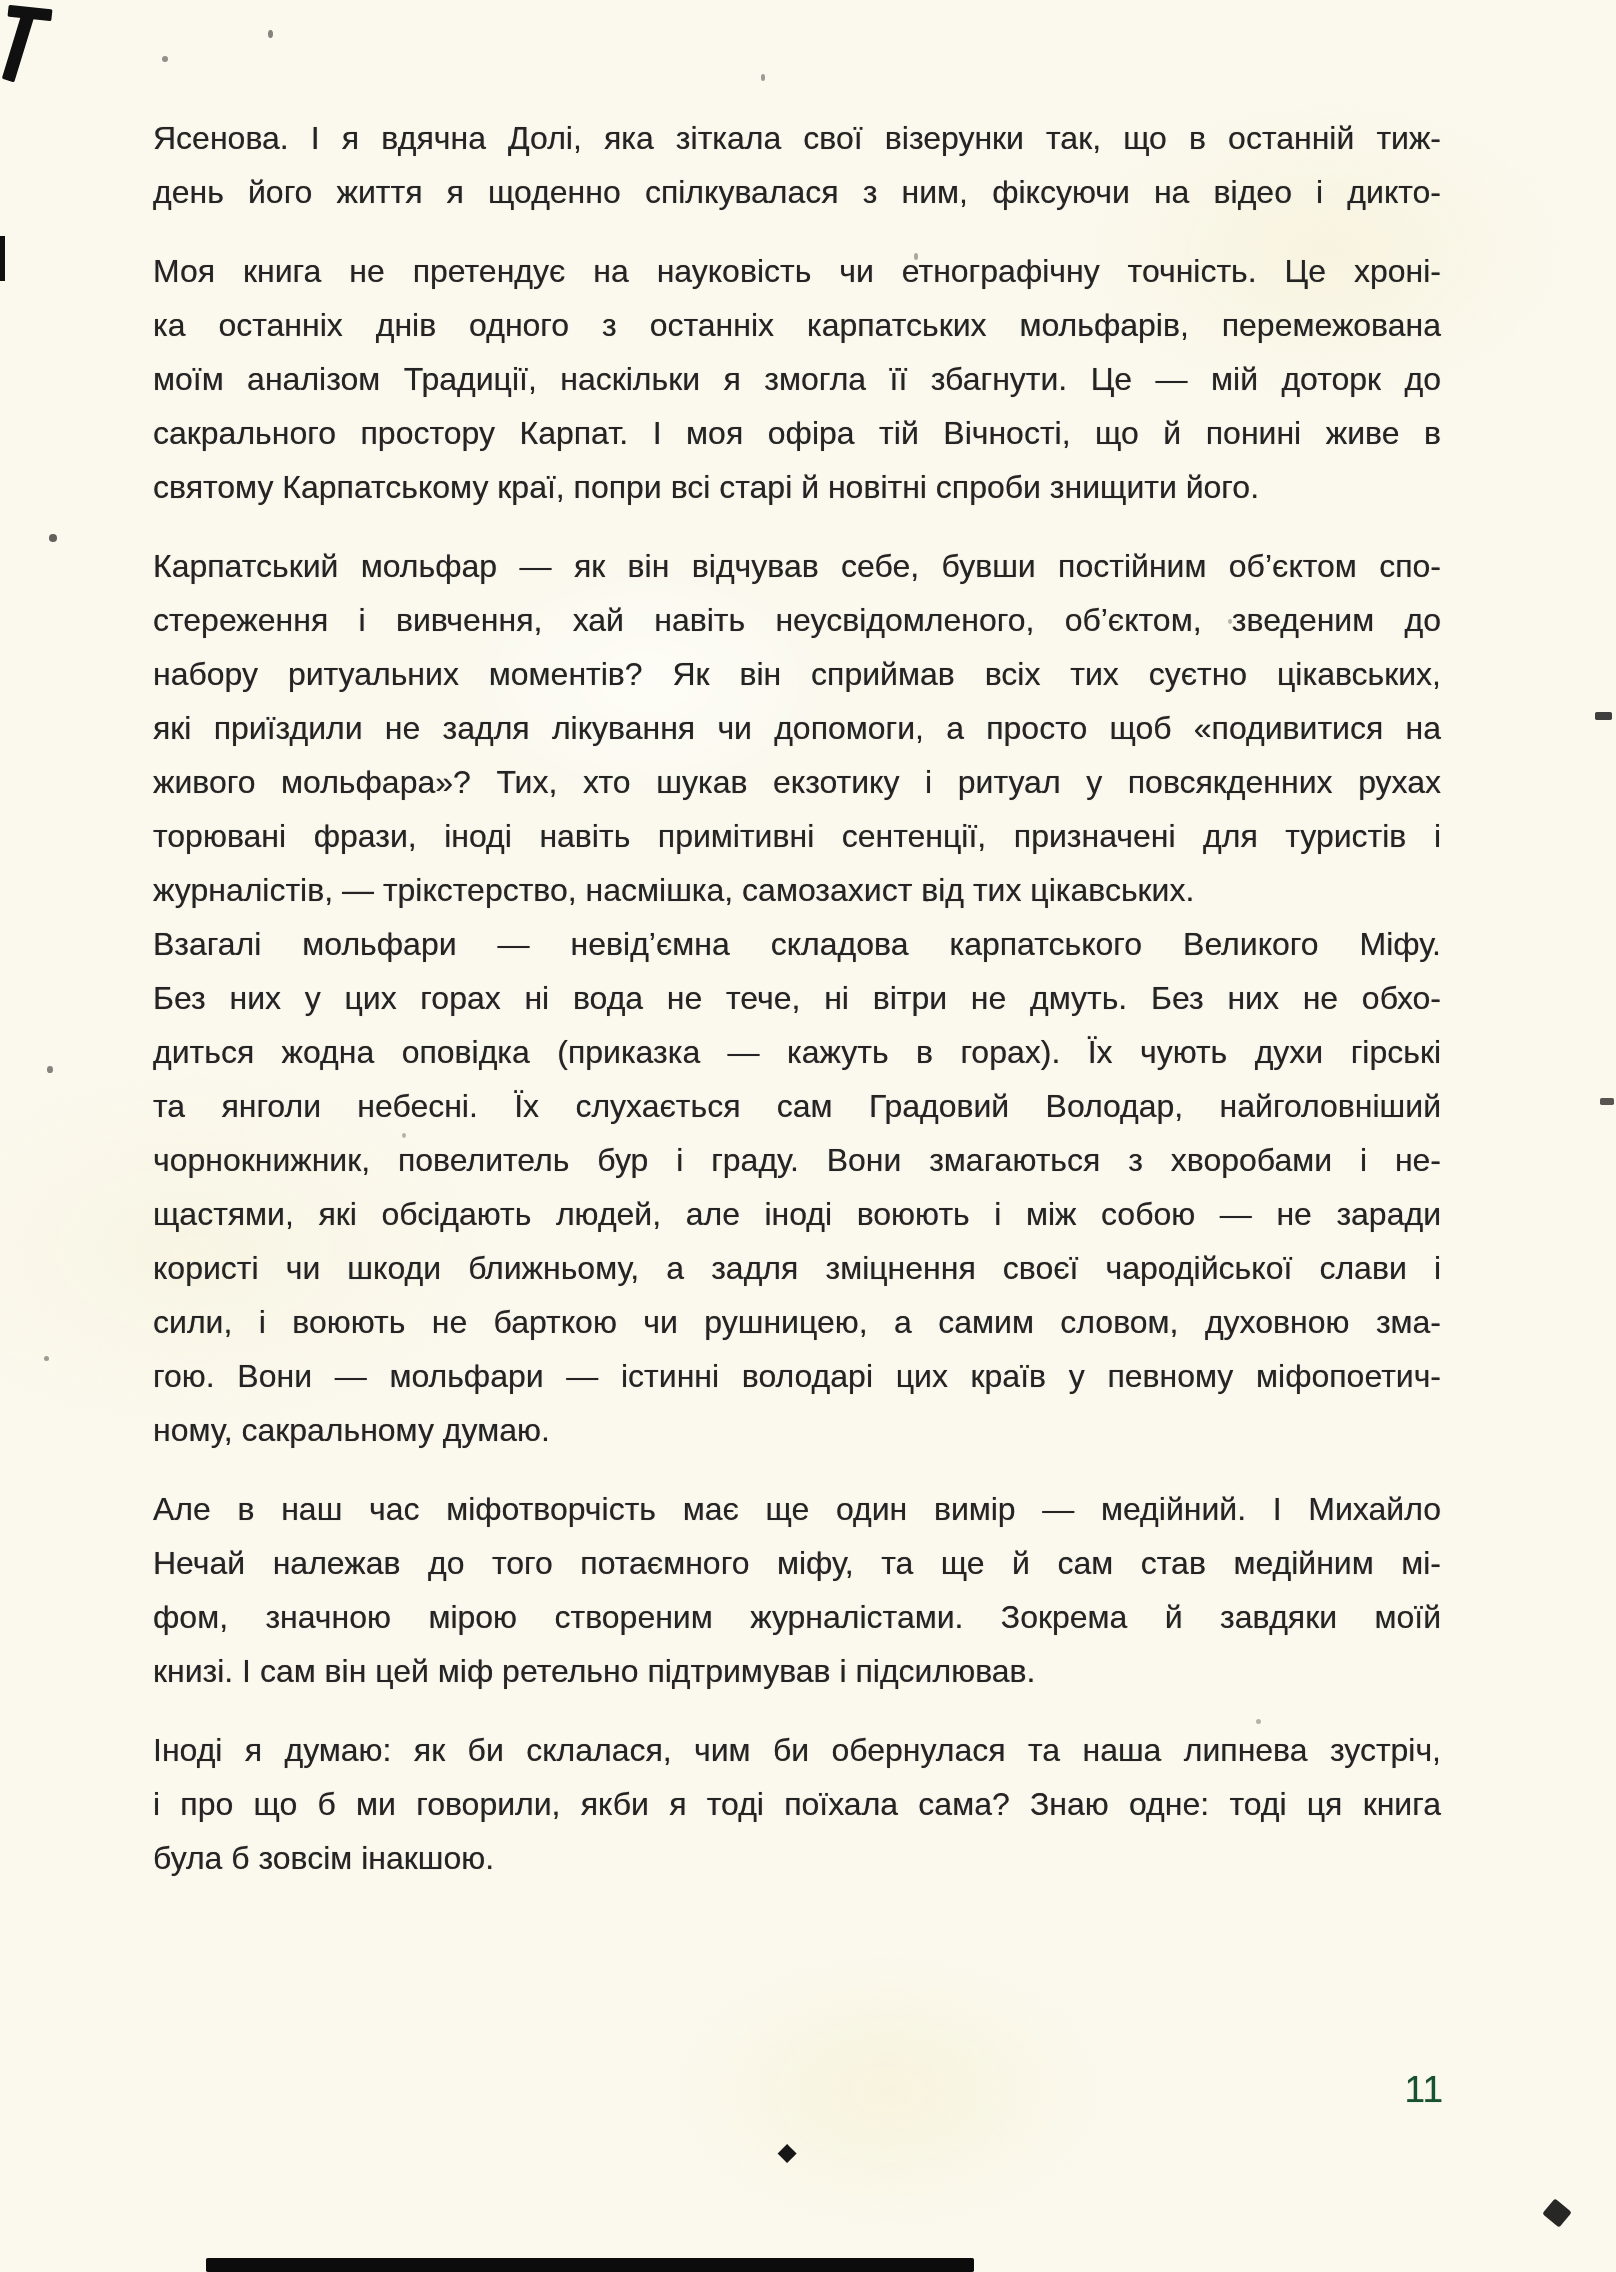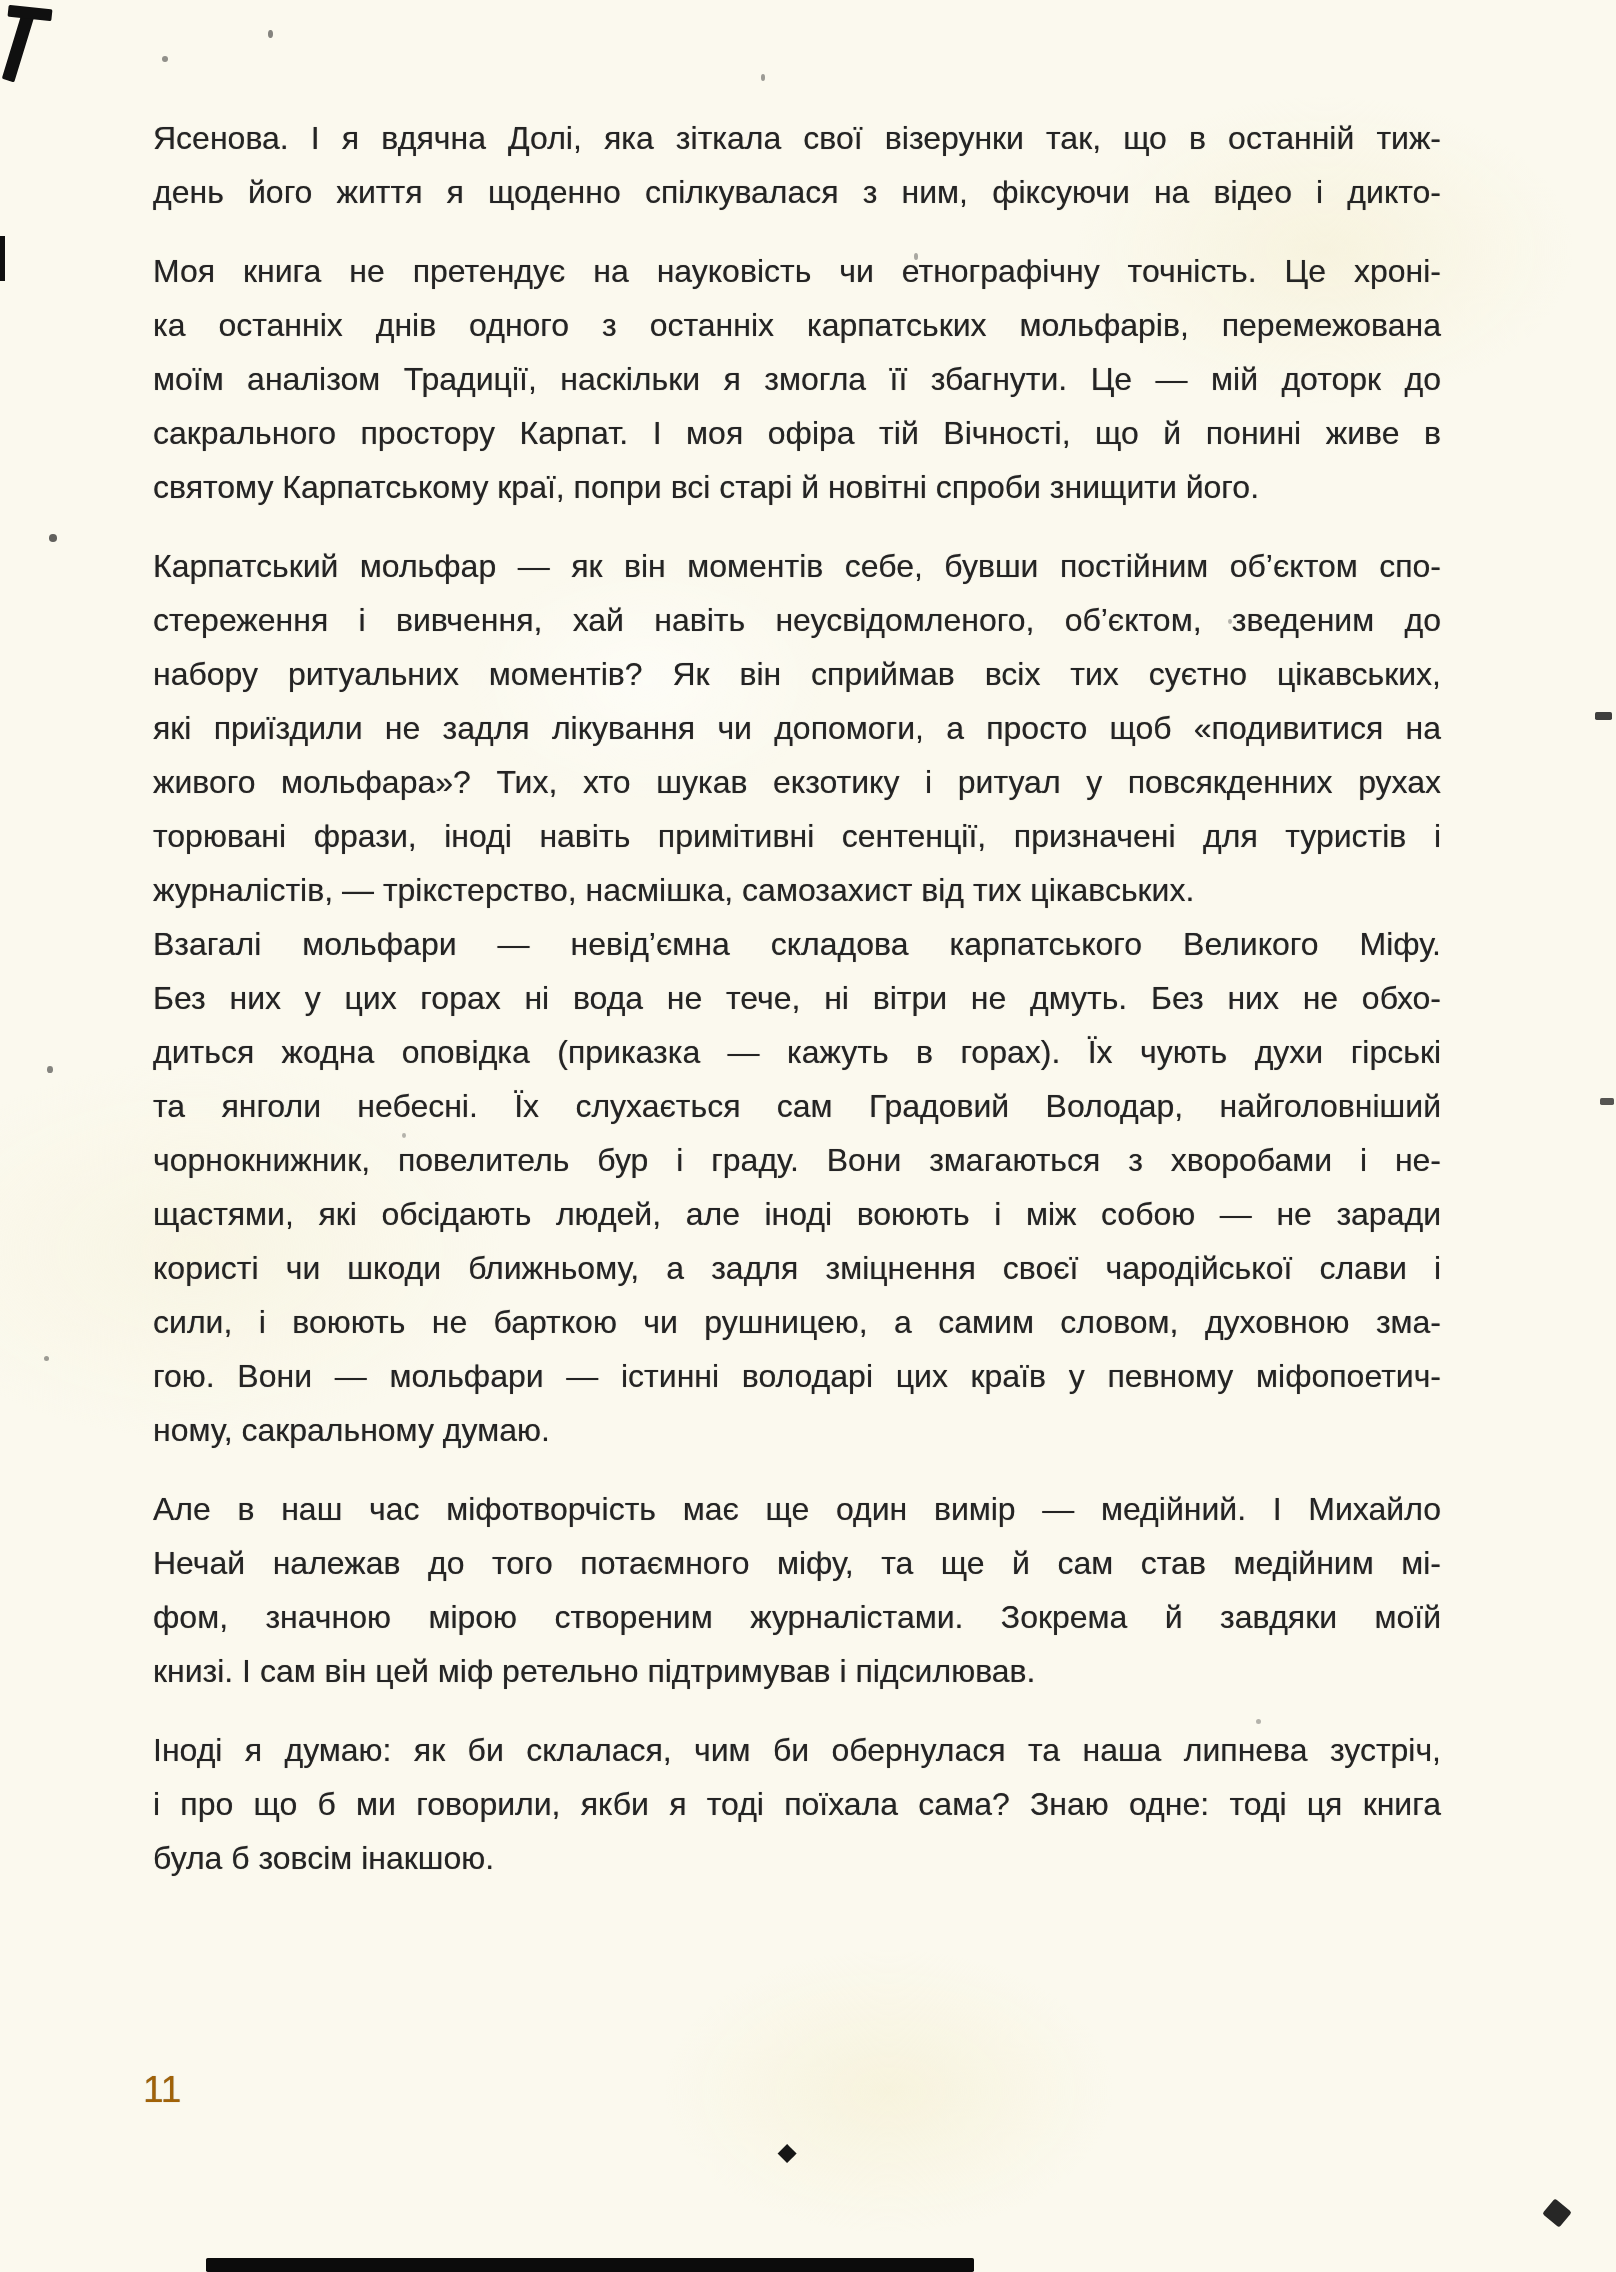--- a/index.html
+++ b/index.html
@@ -30,26 +30,26 @@
   .para:nth-child(3){margin-bottom:0;}
   .line{
     text-align:justify;
     text-align-last:justify;
   }
   .line.last{
     text-align-last:left;
   }
   .page-number{
     position:absolute;
-    left:143px; top:2070px;
+    left:155px; top:2070px;
     width:1288px;
-    text-align:left;
+    text-align:right;
     font-size:37px;
     line-height:40px;
-    color:#a16207;
+    color:#14532d;
     text-shadow:0 0 0.8px rgba(45,42,38,.5);
   }
   .ornament{
     position:absolute;
     left:143px; top:2137px;
     width:1288px;
     text-align:center;
     font-size:25px;
     line-height:29px;
     color:#161616;
@@ -84,21 +84,21 @@
       <div class="line">день його життя я щоденно спілкувалася з ним, фіксуючи на відео і дикто-</div>
     </div>
     <div class="para">
       <div class="line">Моя книга не претендує на науковість чи етнографічну точність. Це хроні-</div>
       <div class="line">ка останніх днів одного з останніх карпатських мольфарів, перемежована</div>
       <div class="line">моїм аналізом Традиції, наскільки я змогла її збагнути. Це — мій доторк до</div>
       <div class="line">сакрального простору Карпат. І моя офіра тій Вічності, що й понині живе в</div>
       <div class="line last">святому Карпатському краї, попри всі старі й новітні спроби знищити його.</div>
     </div>
     <div class="para">
-      <div class="line">Карпатський мольфар — як він моментів себе, бувши постійним об’єктом спо-</div>
+      <div class="line">Карпатський мольфар — як він відчував себе, бувши постійним об’єктом спо-</div>
       <div class="line">стереження і вивчення, хай навіть неусвідомленого, об’єктом, зведеним до</div>
       <div class="line">набору ритуальних моментів? Як він сприймав всіх тих суєтно цікавських,</div>
       <div class="line">які приїздили не задля лікування чи допомоги, а просто щоб «подивитися на</div>
       <div class="line">живого мольфара»? Тих, хто шукав екзотику і ритуал у повсякденних рухах</div>
       <div class="line">торювані фрази, іноді навіть примітивні сентенції, призначені для туристів і</div>
       <div class="line last">журналістів, — трікстерство, насмішка, самозахист від тих цікавських.</div>
     </div>
     <div class="para">
       <div class="line">Взагалі мольфари — невід’ємна складова карпатського Великого Міфу.</div>
       <div class="line">Без них у цих горах ні вода не тече, ні вітри не дмуть. Без них не обхо-</div>

